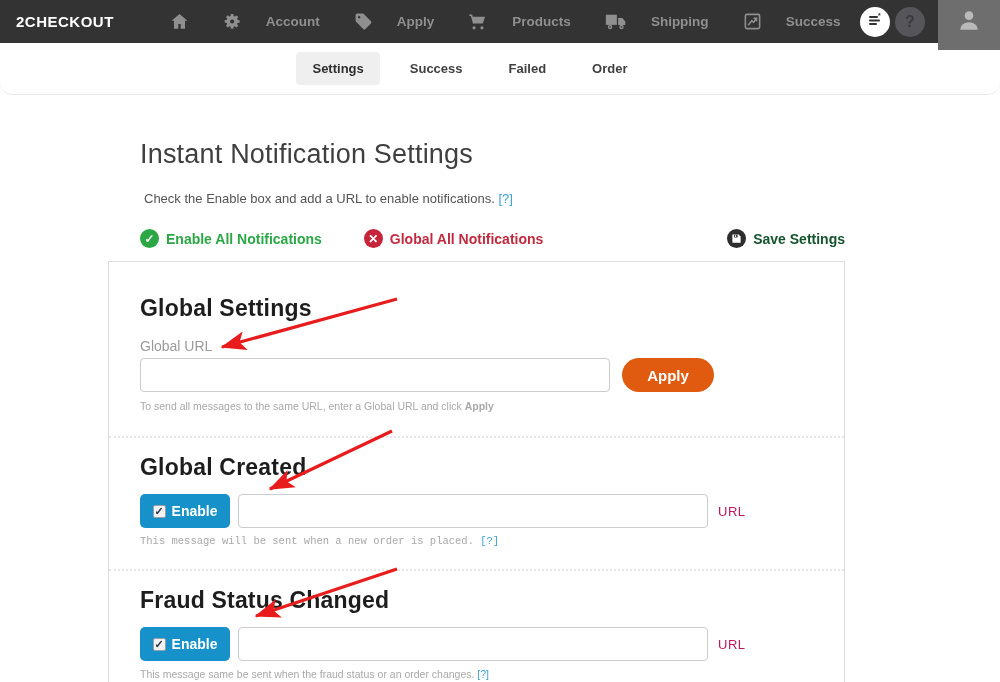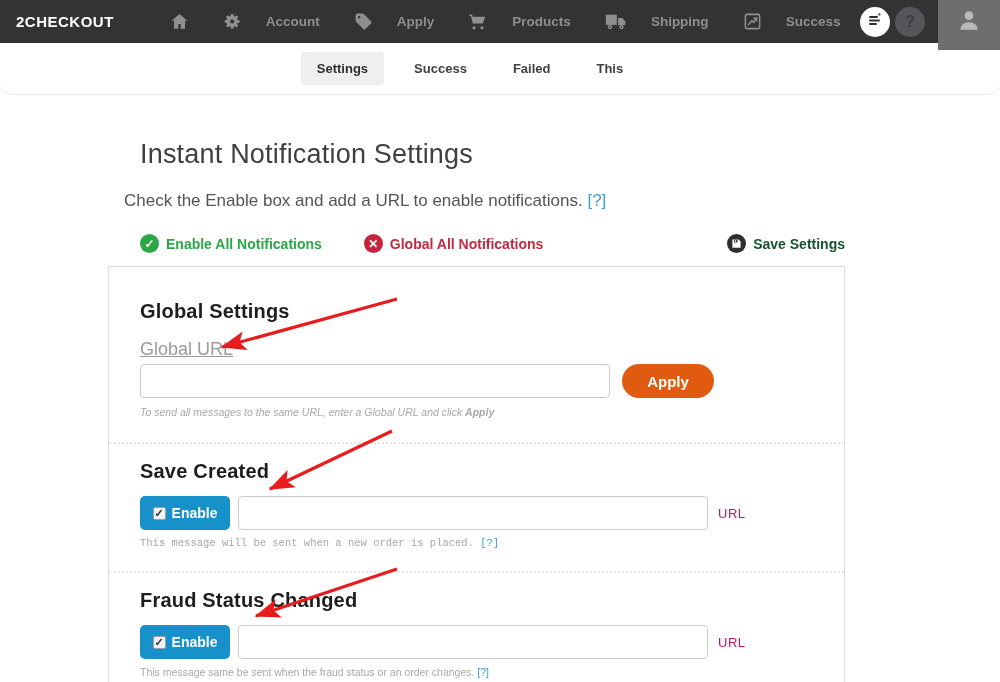--- a/index.html
+++ b/index.html
@@ -20,38 +20,38 @@
   .user-panel { width:62px; height:56px; background:#6e6e6e; display:flex; align-items:center; justify-content:center; margin-left:8px; }
 
   
   .tabbar { height:52px; background:#ffffff; border-bottom:1px solid #e9e9e9; display:flex; align-items:center; justify-content:center; gap:14px; padding-right:60px;border-radius:13px; }
   .tab { font-size:13px; font-weight:700; color:#404040; padding:9px 16px; border-radius:4px; cursor:pointer; }
   .tab.active { background:#efefef; color:#2e2e2e; }
 
   
   .content { padding-left:108px; width:845px; }
   .page-title { margin-left:32px; margin-top:44px; font-size:27px; font-weight:400; color:#3f3f3f; letter-spacing:.2px; }
-  .page-sub { margin-left:16px; margin-top:21px; font-size:17px; color:#545454; }
+  .page-sub { margin-left:36px; margin-top:21px; font-size:13px; color:#545454; }
   .help-link { color:#3b9fd4; text-decoration:none; }
 
   .actions-row { margin-left:32px; margin-top:23px; width:705px; display:flex; align-items:center; font-size:14px; font-weight:700; }
   .action { display:flex; align-items:center; gap:7px; cursor:pointer; white-space:nowrap; }
   .action-enable { color:#2ba845; }
   .action-disable { color:#c22a3f; margin-left:42px; }
   .action-save { color:#14532d; margin-left:auto; }
   .badge { width:19px; height:19px; border-radius:50%; display:flex; align-items:center; justify-content:center; color:#fff; font-size:12px; font-weight:800; }
   .badge-green { background:#2ba845; }
   .badge-red { background:#c6243a; }
   .badge-dark { background:#2e2e2e; }
 
   
   .card { margin-top:13px; width:737px; border:1px solid #ddd; background:#fff; height:480px; }
   .pad { padding:0 31px; }
-  .sec-heading { font-size:20px; font-weight:800; color:#1d1d1d; letter-spacing:.2px; }
-  .field-label { font-size:18px; color:#9b9b9b;text-decoration:underline; }
+  .sec-heading { font-size:23px; font-weight:800; color:#1d1d1d; letter-spacing:.2px; }
+  .field-label { font-size:14px; color:#9b9b9b; }
   .row { display:flex; align-items:center; }
   .text-input { height:34px; border:1px solid #ccc; border-radius:4px; background:#fff; width:470px; font-size:13px; padding:0 10px; color:#333; outline:none; }
   .apply-btn { height:34px; width:92px; margin-left:12px; background:#e05a10; color:#fff; border:none; border-radius:17px; font-size:15px; font-weight:700; font-family:"Liberation Sans",sans-serif; cursor:pointer; }
   .helper { font-size:10.5px; color:#a9a9a9; }
   hr.dotted { border:none; border-top:2px dotted #e7e7e7; margin:0; }
   .enable-btn { height:34px; width:90px; background:#1691c9; border:none; border-radius:5px; color:#fff; font-size:14px; font-weight:700; font-family:"Liberation Sans",sans-serif; display:flex; align-items:center; justify-content:center; gap:6px; cursor:pointer; }
   .cbx { width:13px; height:13px; background:#f2f2f2; border:1px solid #9aa0a6; border-radius:2px; color:#2b3a4a; font-size:11px; line-height:12px; font-weight:800; display:flex; align-items:center; justify-content:center; }
   .url-suffix { font-size:13px; color:#be185d; margin-left:10px; font-weight:400; letter-spacing:.5px; }
   .gap8 { margin-left:8px; }
 
@@ -146,21 +146,21 @@
             </svg>
         </span>
       </div>
     </div>
   </div>
 
   <div class="tabbar">
     <div class="tab active">Settings</div>
     <div class="tab">Success</div>
     <div class="tab">Failed</div>
-    <div class="tab">This</div>
+    <div class="tab">Order</div>
   </div>
 
   <div class="content">
     <div class="page-title">Instant Notification Settings</div>
     <div class="page-sub"><span>Check the Enable box and add a URL to enable notifications. </span><a class="help-link" href="#">[?]</a></div>
 
     <div class="actions-row">
       <div class="action action-enable">
         <span class="badge badge-green">✓</span>
         <span>Enable All Notifications</span>
@@ -183,27 +183,27 @@
 
     <div class="card">
 
       <div class="pad">
         <div class="sec-heading" style="padding-top:33px;">Global Settings</div>
         <div class="field-label" style="margin-top:16px;">Global URL</div>
         <div class="row" style="margin-top:4px;">
           <input class="text-input" type="text" value="" style="">
           <button class="apply-btn">Apply</button>
         </div>
-        <div class="helper" style="margin-top:8px;font-style:italic;"><span>To send all messages to the same URL, enter a Global URL and click </span><b>Apply</b></div>
+        <div class="helper" style="margin-top:8px;"><span>To send all messages to the same URL, enter a Global URL and click </span><b>Apply</b></div>
       </div>
 
       <hr class="dotted" style="margin-top:24px;">
 
       <div class="pad">
-        <div class="sec-heading" style="padding-top:16px;">Save Created</div>
+        <div class="sec-heading" style="padding-top:16px;">Global Created</div>
         <div class="row" style="margin-top:13px;">
           <button class="enable-btn">
             <span class="cbx">✓</span>
             <span>Enable</span>
           </button>
           <input class="text-input gap8" type="text" value="" style="">
           <span class="url-suffix">URL</span>
         </div>
         <div class="helper" style="margin-top:7px;font-family:Liberation Mono, monospace;"><span>This message will be sent when a new order is placed. </span><a class="help-link" href="#">[?]</a></div>
       </div>

